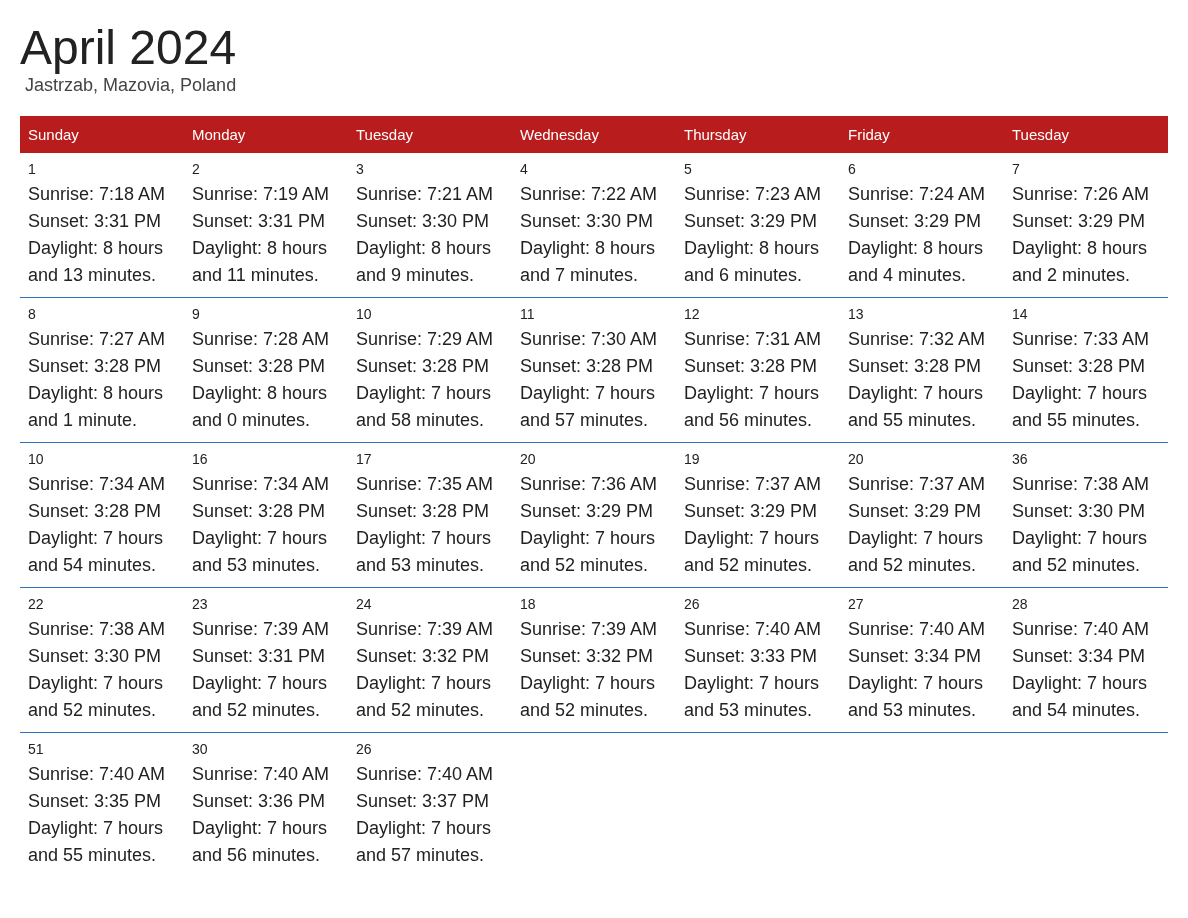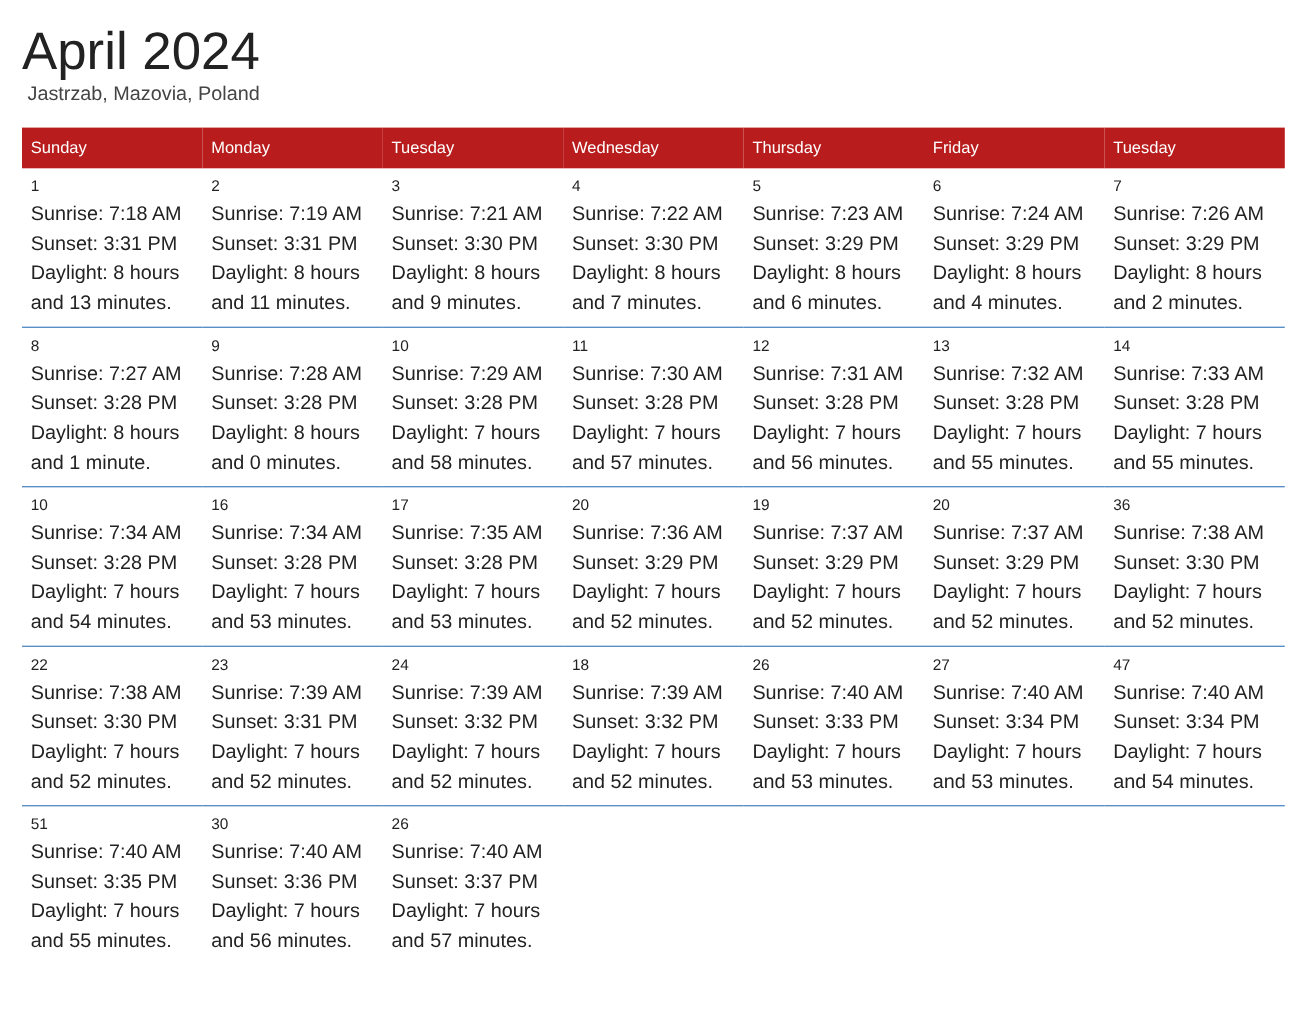--- a/index.html
+++ b/index.html
@@ -219,21 +219,21 @@
         </td>
         <td>
           <span class="day-num">26</span>
           <div class="day-info">Sunrise: 7:40 AM<br>Sunset: 3:33 PM<br>Daylight: 7 hours<br>and 53 minutes.</div>
         </td>
         <td>
           <span class="day-num">27</span>
           <div class="day-info">Sunrise: 7:40 AM<br>Sunset: 3:34 PM<br>Daylight: 7 hours<br>and 53 minutes.</div>
         </td>
         <td>
-          <span class="day-num">47</span>
+          <span class="day-num">28</span>
           <div class="day-info">Sunrise: 7:40 AM<br>Sunset: 3:34 PM<br>Daylight: 7 hours<br>and 54 minutes.</div>
         </td>
       </tr>
       <tr>
         <td>
           <span class="day-num">51</span>
           <div class="day-info">Sunrise: 7:40 AM<br>Sunset: 3:35 PM<br>Daylight: 7 hours<br>and 55 minutes.</div>
         </td>
         <td>
           <span class="day-num">30</span>

